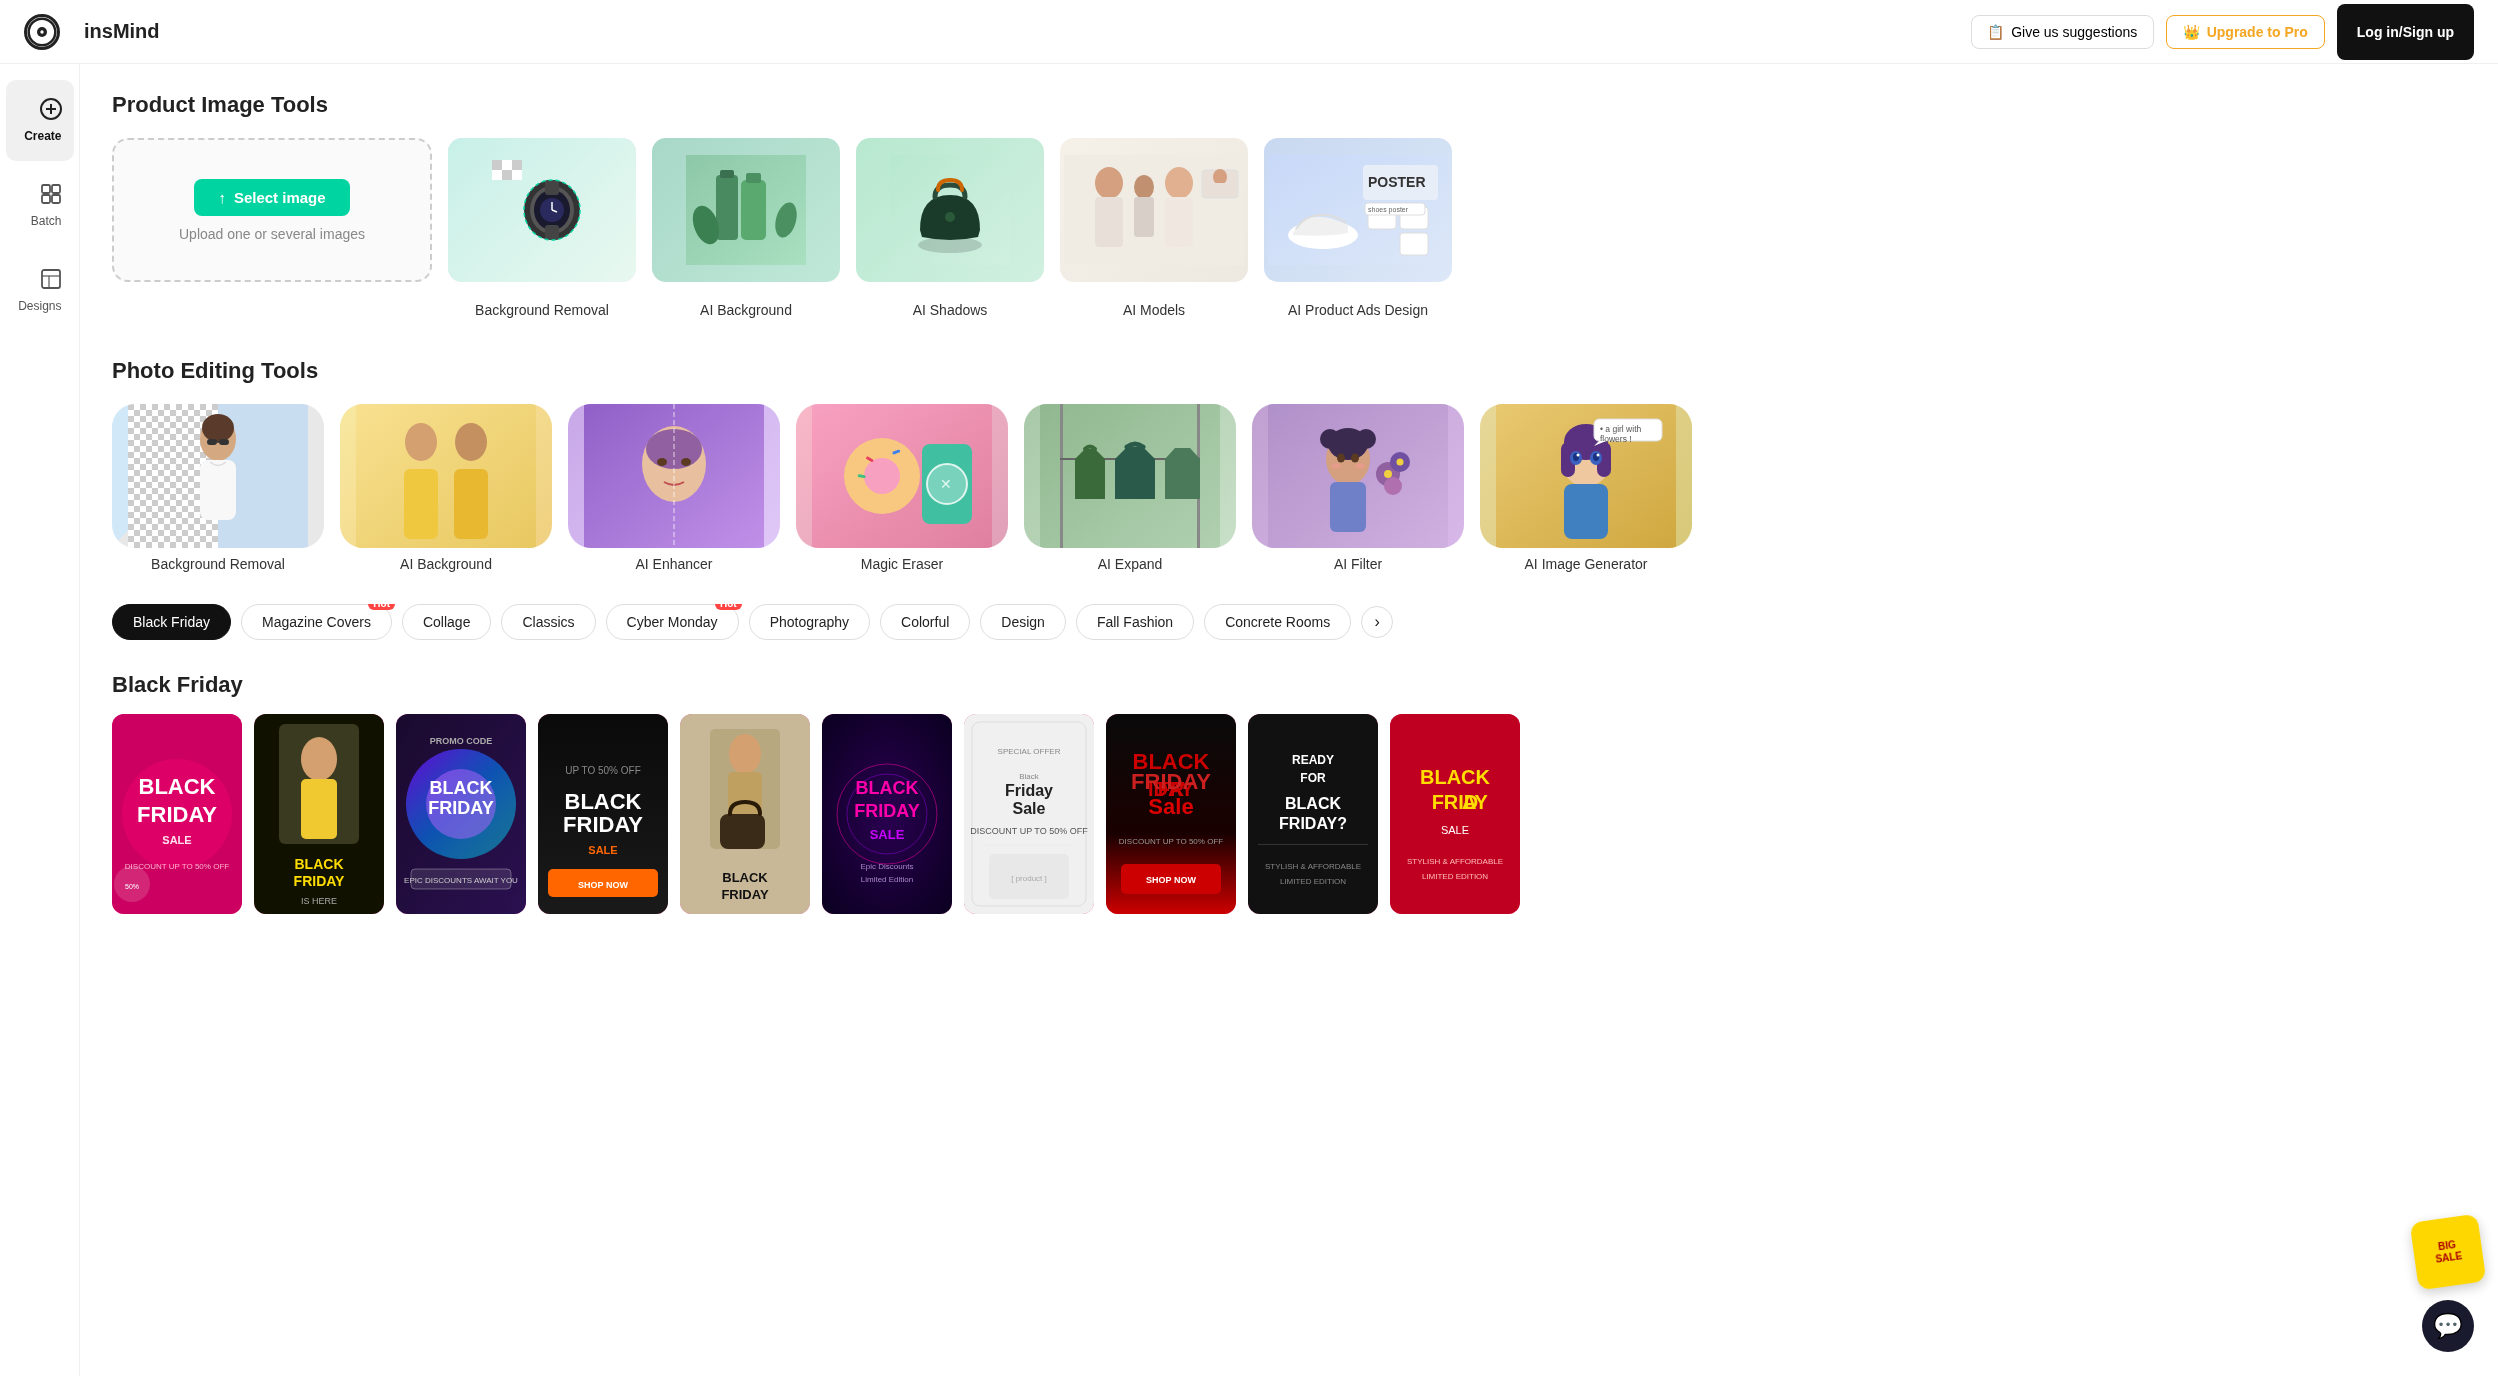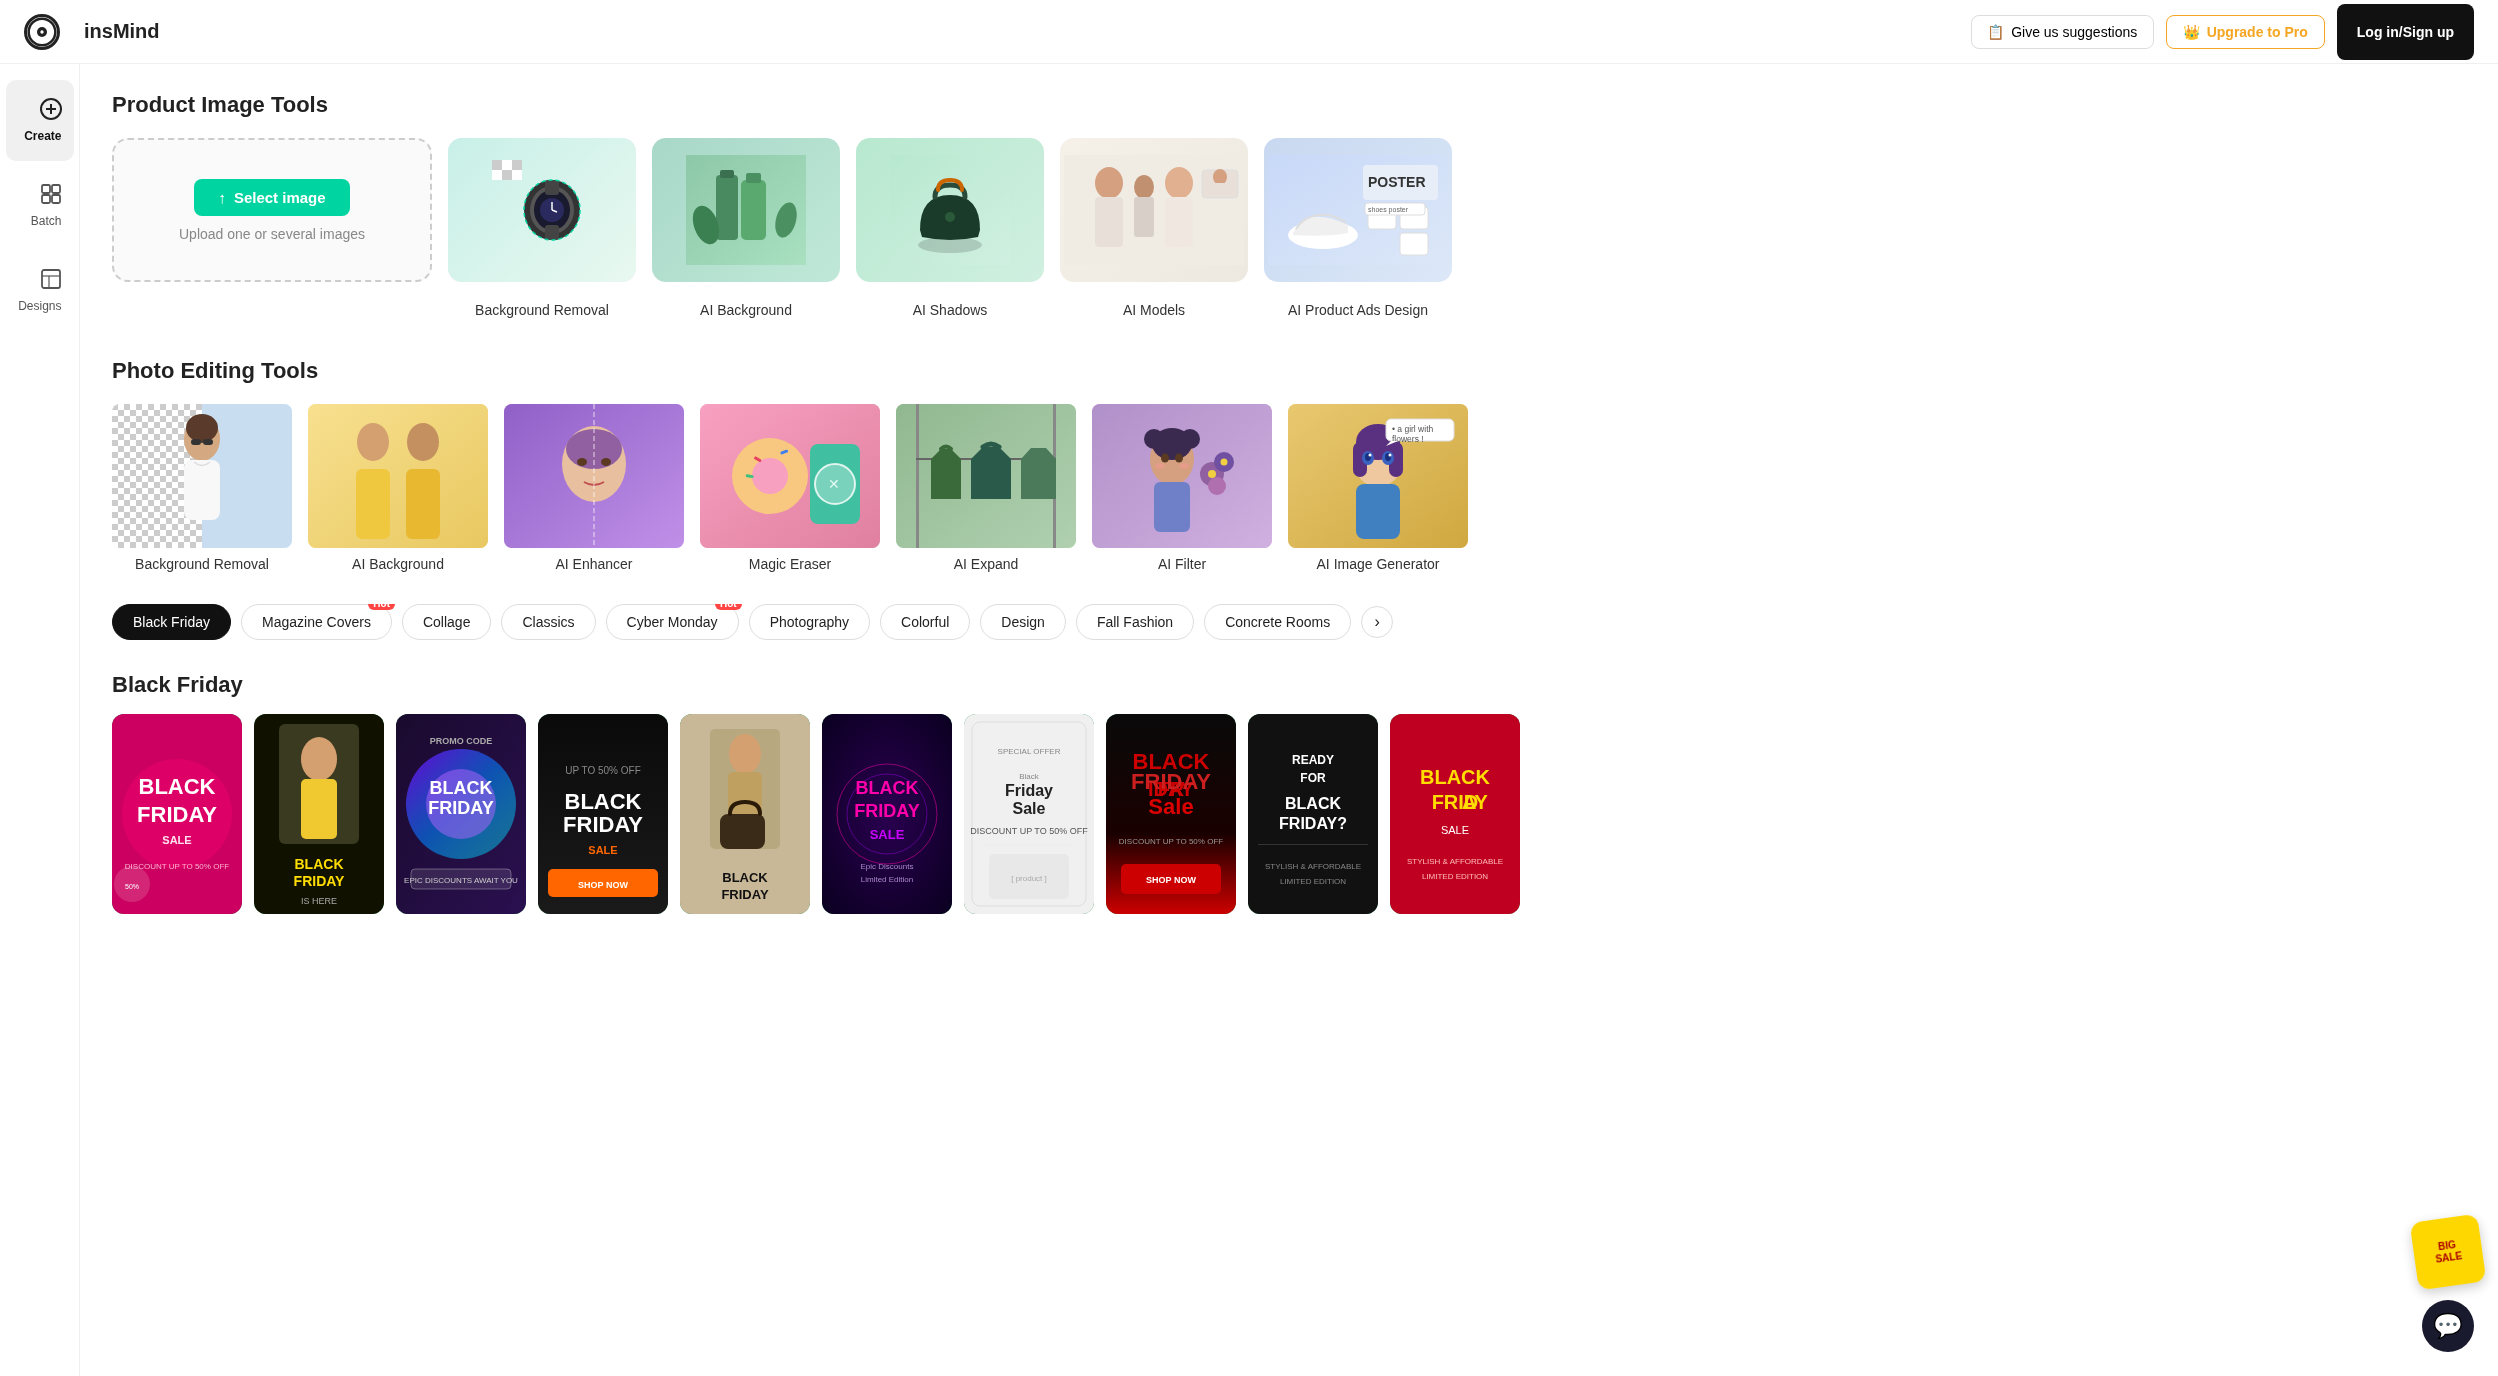--- a/index.html
+++ b/index.html
@@ -75,21 +75,21 @@
       margin-bottom: 20px;
     }
     .tool-card-label { font-size: 14px; font-weight: 500; text-align: center; color: #333; }
 
     
     .photo-tools-row {
       display: flex; gap: 16px; overflow-x: hidden; margin-bottom: 32px;
     }
     .photo-tool-card { flex: 0 0 180px; cursor: pointer; }
     .photo-tool-img {
-      width: 180px; height: 144px; border-radius: 8px; overflow: hidden;
+      width: 212px; height: 144px; border-radius: 23px; overflow: hidden;
       background: #eee; margin-bottom: 8px; position: relative;
     }
     .photo-tool-label { font-size: 14px; font-weight: 500; text-align: center; color: #333; }
 
     
     .filter-tabs {
       display: flex; gap: 10px; overflow-x: auto; margin-bottom: 28px;
       padding-bottom: 4px; align-items: center;
     }
     .filter-tabs::-webkit-scrollbar { display: none; }
@@ -112,21 +112,21 @@
 
     
     .black-friday-title { font-size: 22px; font-weight: 700; margin-bottom: 16px; }
 
     
     .templates-row {
       display: flex; gap: 12px; overflow-x: hidden;
     }
     .template-card {
       flex: 0 0 130px; height: 200px; border-radius: 12px; overflow: hidden;
-      cursor: pointer; background: #15803d;
+      cursor: pointer; background: #ec4899;
     }
 
     
     .chat-fab {
       position: fixed; bottom: 24px; right: 24px;
       width: 52px; height: 52px; border-radius: 50%; background: #1a1a2e;
       display: flex; align-items: center; justify-content: center;
       cursor: pointer; z-index: 200;
     }
     .chat-fab-icon { color: #00d4a0; font-size: 24px; }

